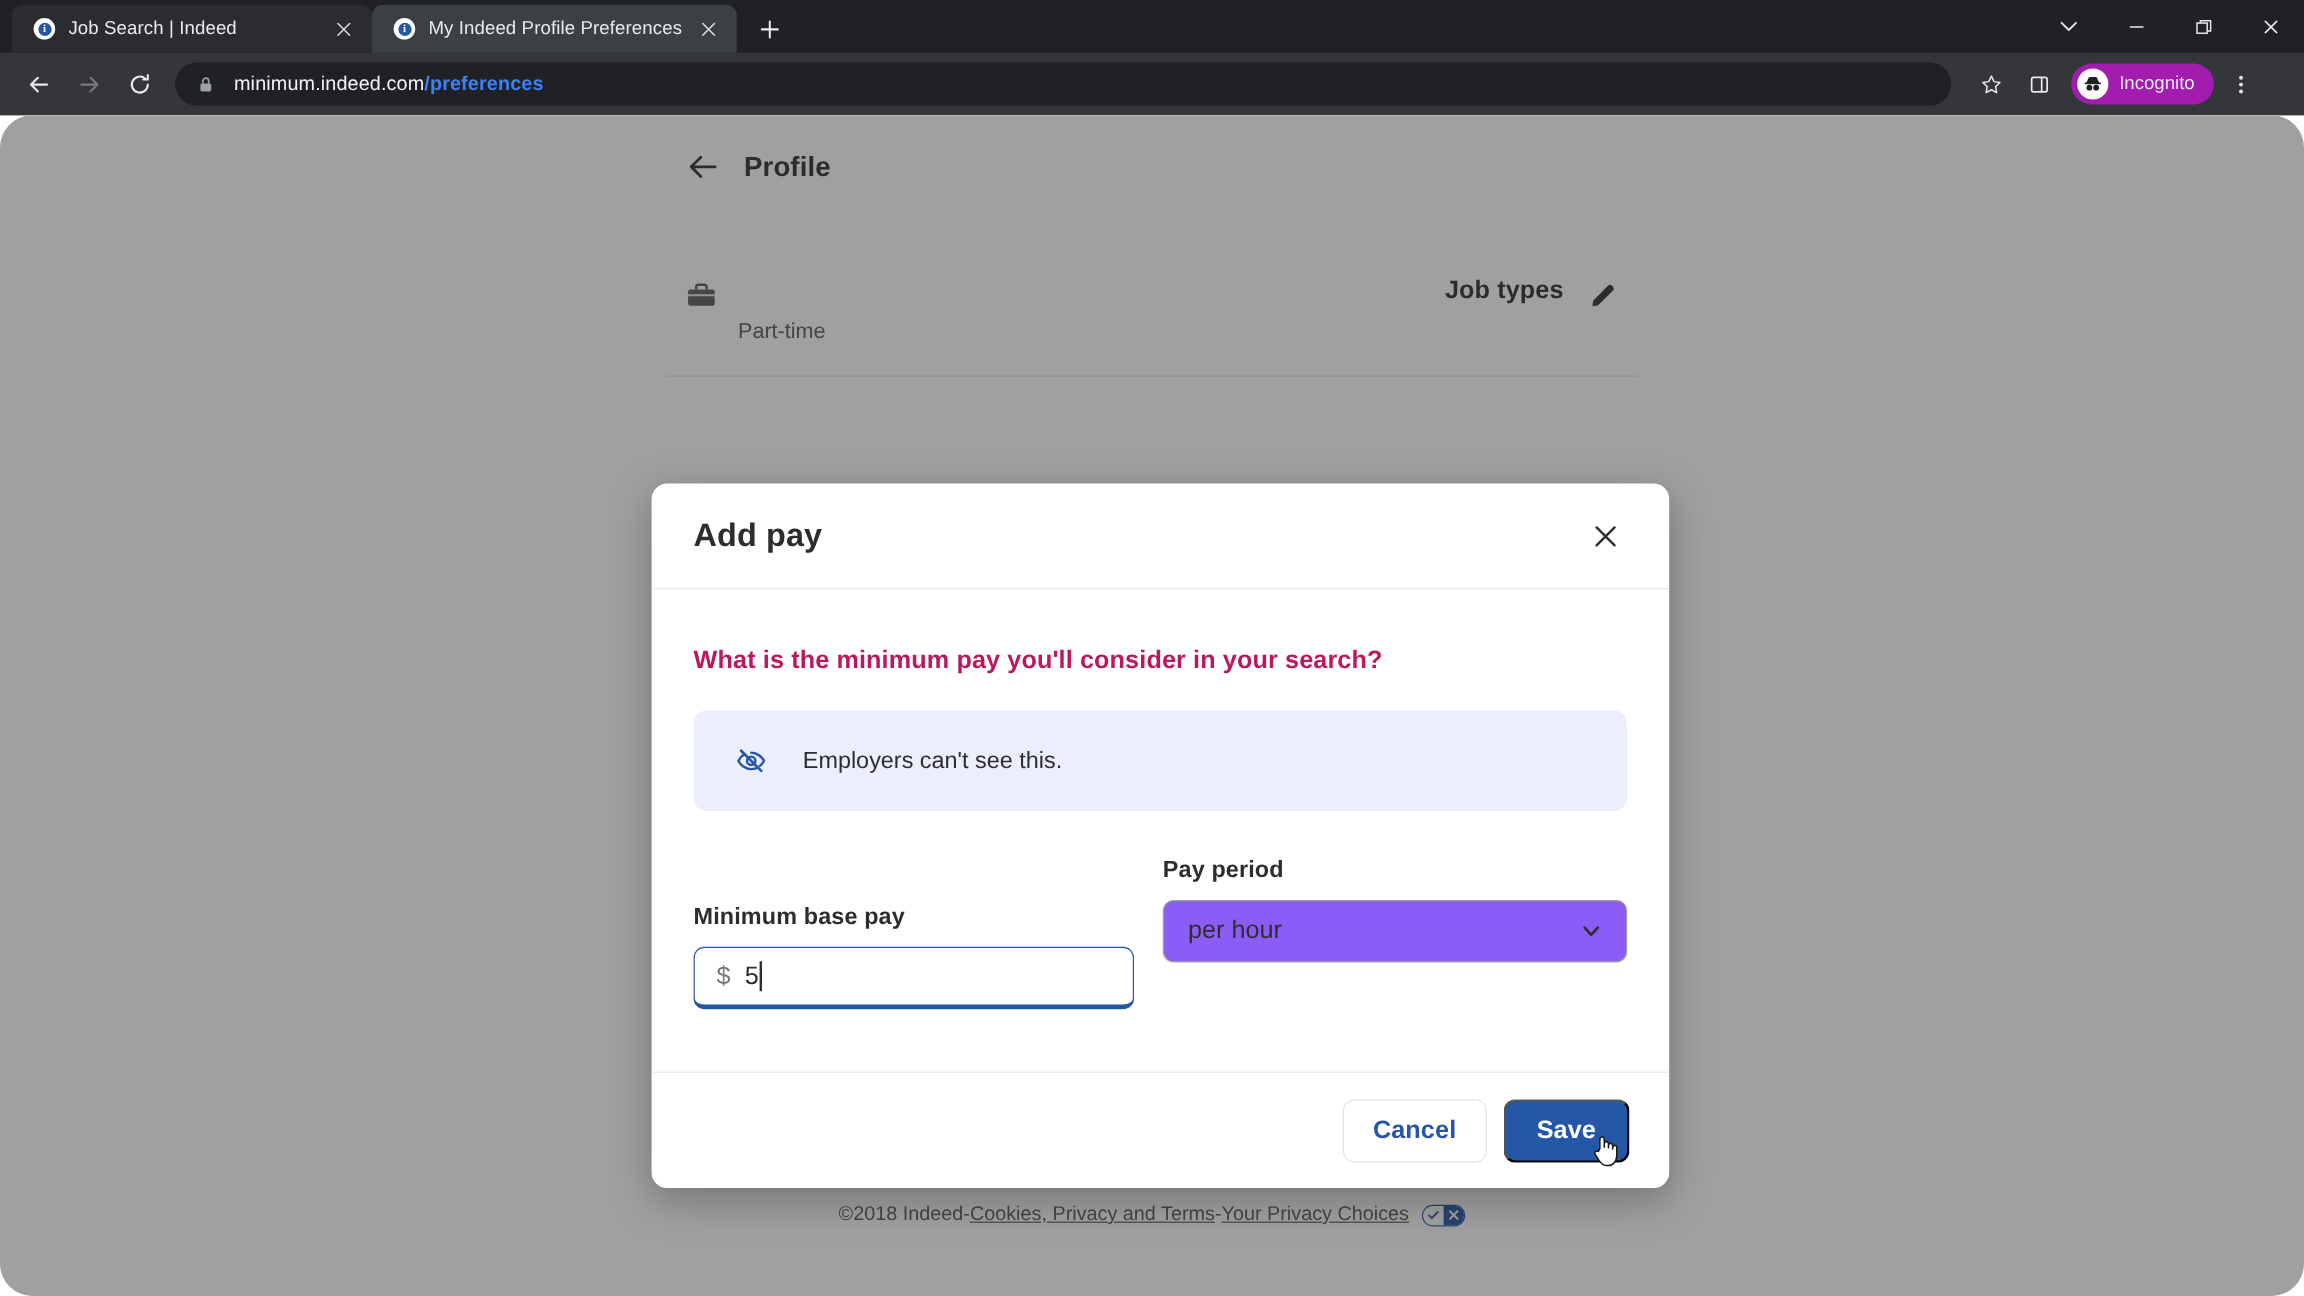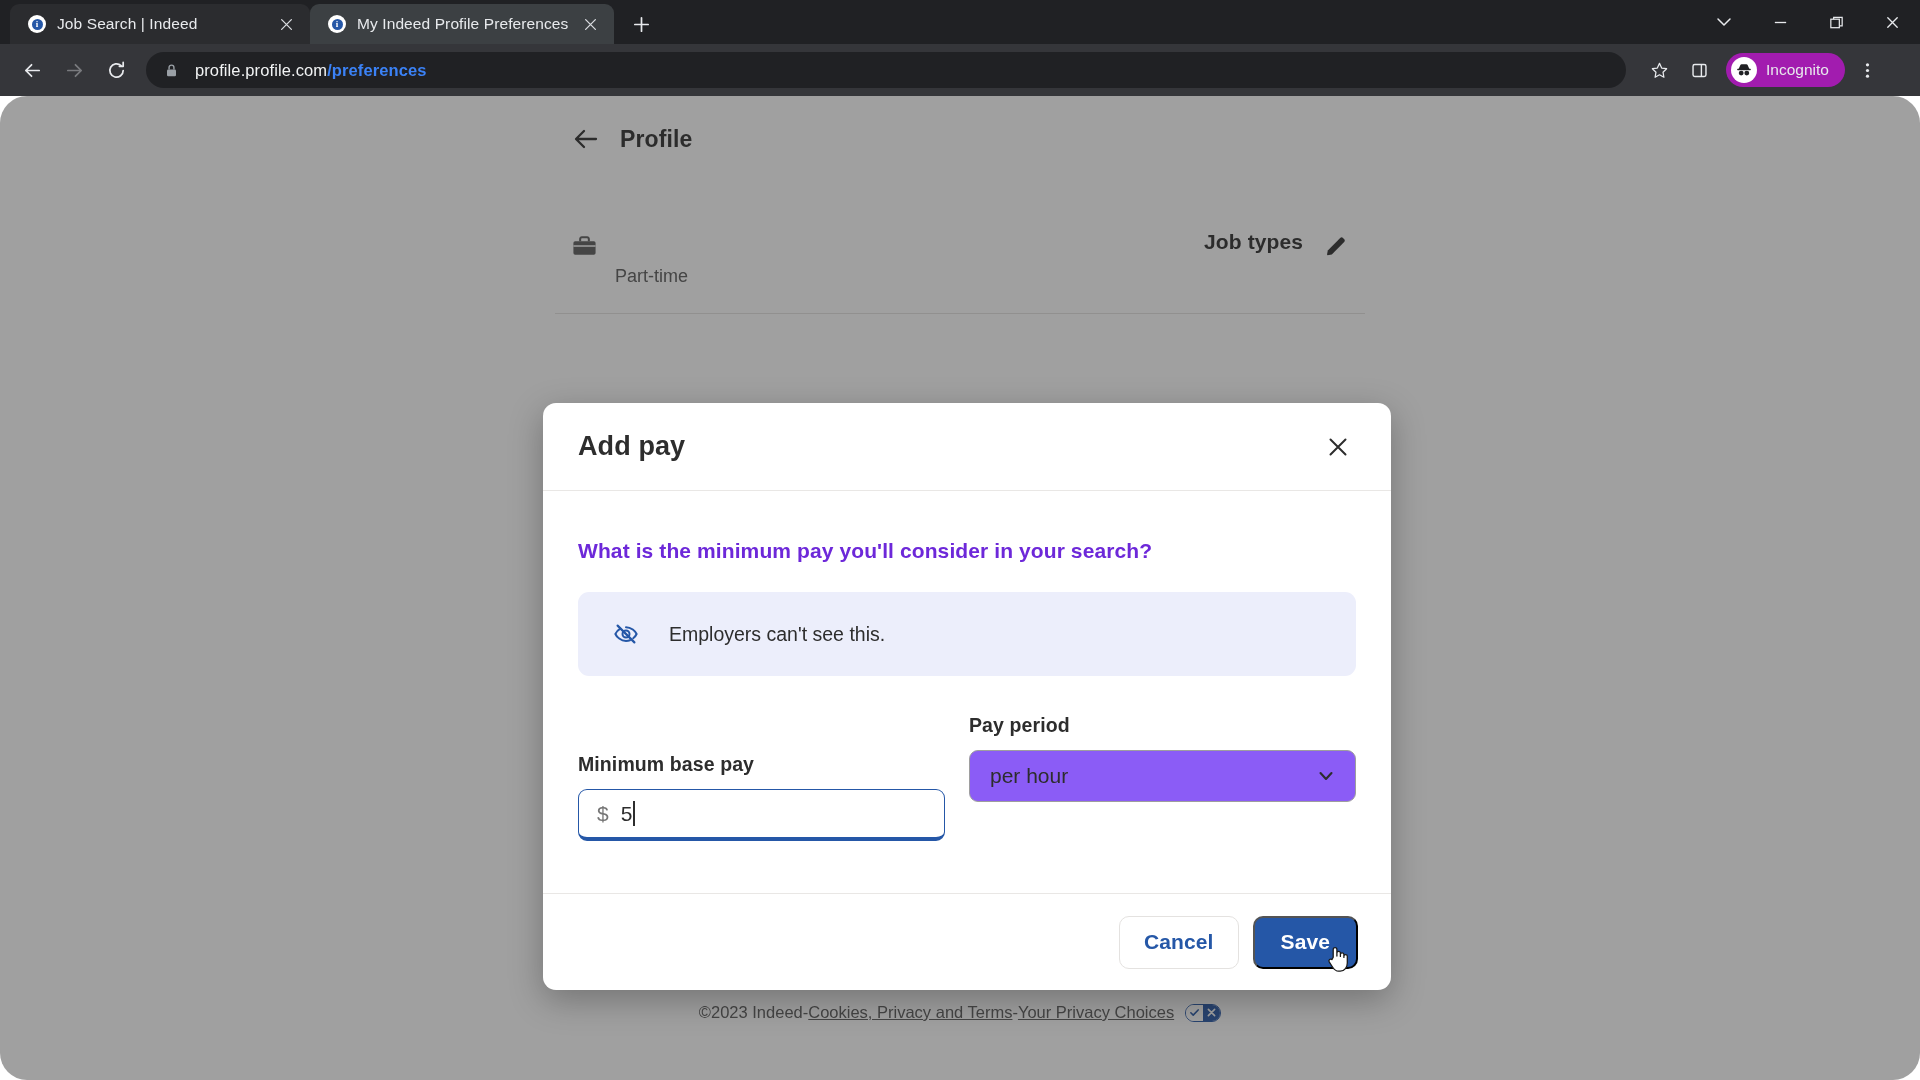--- a/index.html
+++ b/index.html
@@ -337,21 +337,21 @@
   .modal-close svg { width: 24px; height: 24px; display: block; }
 
   .modal-body {
     padding: 48px 35px 52px 35px;
     border-bottom: 1px solid #e9e7e5;
   }
 
   .modal-question {
     font-size: 21px;
     font-weight: bold;
-    color: #6d28d9;
+    color: #be185d;
     margin-bottom: 29px;
     letter-spacing: .1px;
   }
 
   .notice {
     background: #eceefb;
     border-radius: 11px;
     height: 84px;
     display: flex;
     align-items: center;
@@ -545,21 +545,21 @@
       </svg>
     </div>
 
     <div class="omnibox">
       <span class="lock-icon">
         <svg viewBox="0 0 16 16">
           <rect x="3.2" y="7" width="9.6" height="7.2" rx="1.3" fill="#9aa0a6"></rect>
           <path d="M5.4 7 V4.9 a2.6 2.6 0 0 1 5.2 0 V7" stroke="#9aa0a6" stroke-width="1.5" fill="none"></path>
         </svg>
       </span>
-      <span class="url-text"><span>profile.profile.com</span><span class="url-path">/preferences</span></span>
+      <span class="url-text"><span>minimum.indeed.com</span><span class="url-path">/preferences</span></span>
     </div>
 
     <div class="tb-icon-btn">
       <svg viewBox="0 0 20 20">
           <path d="M10 2.5 l2.3 4.9 5.2 .7 -3.8 3.7 .95 5.3 -4.65 -2.6 -4.65 2.6 .95 -5.3 -3.8 -3.7 5.2 -.7 Z" stroke="#e8eaed" stroke-width="1.3" fill="none" stroke-linejoin="round"></path>
         </svg>
     </div>
     <div class="tb-icon-btn">
       <svg viewBox="0 0 20 20">
         <rect x="3.2" y="3.7" width="13.6" height="12.6" rx="1.8" stroke="#e8eaed" stroke-width="1.5" fill="none"></rect>
@@ -637,21 +637,21 @@
           <svg viewBox="0 0 26 26">
               <path d="M13 3.5 V22.5 M3.5 13 H22.5" stroke="#2d2d2d" stroke-width="2" stroke-linecap="round"></path>
             </svg>
         </span>
       </div>
 
     </div>
   </div>
 
   <div class="page-footer">
-    <span>©2023 Indeed</span>
+    <span>©2018 Indeed</span>
     <span> - </span>
     <span class="flink">Cookies, Privacy and Terms</span>
     <span> - </span>
     <span class="flink">Your Privacy Choices</span>
     <span class="privacy-badge">
       <span class="pb-left">
         <svg viewBox="0 0 12 12">
             <path d="M2 6.3 L4.6 8.9 L10 3.2" stroke="#2557a7" stroke-width="1.7" fill="none" stroke-linecap="round" stroke-linejoin="round"></path>
           </svg>
       </span>

